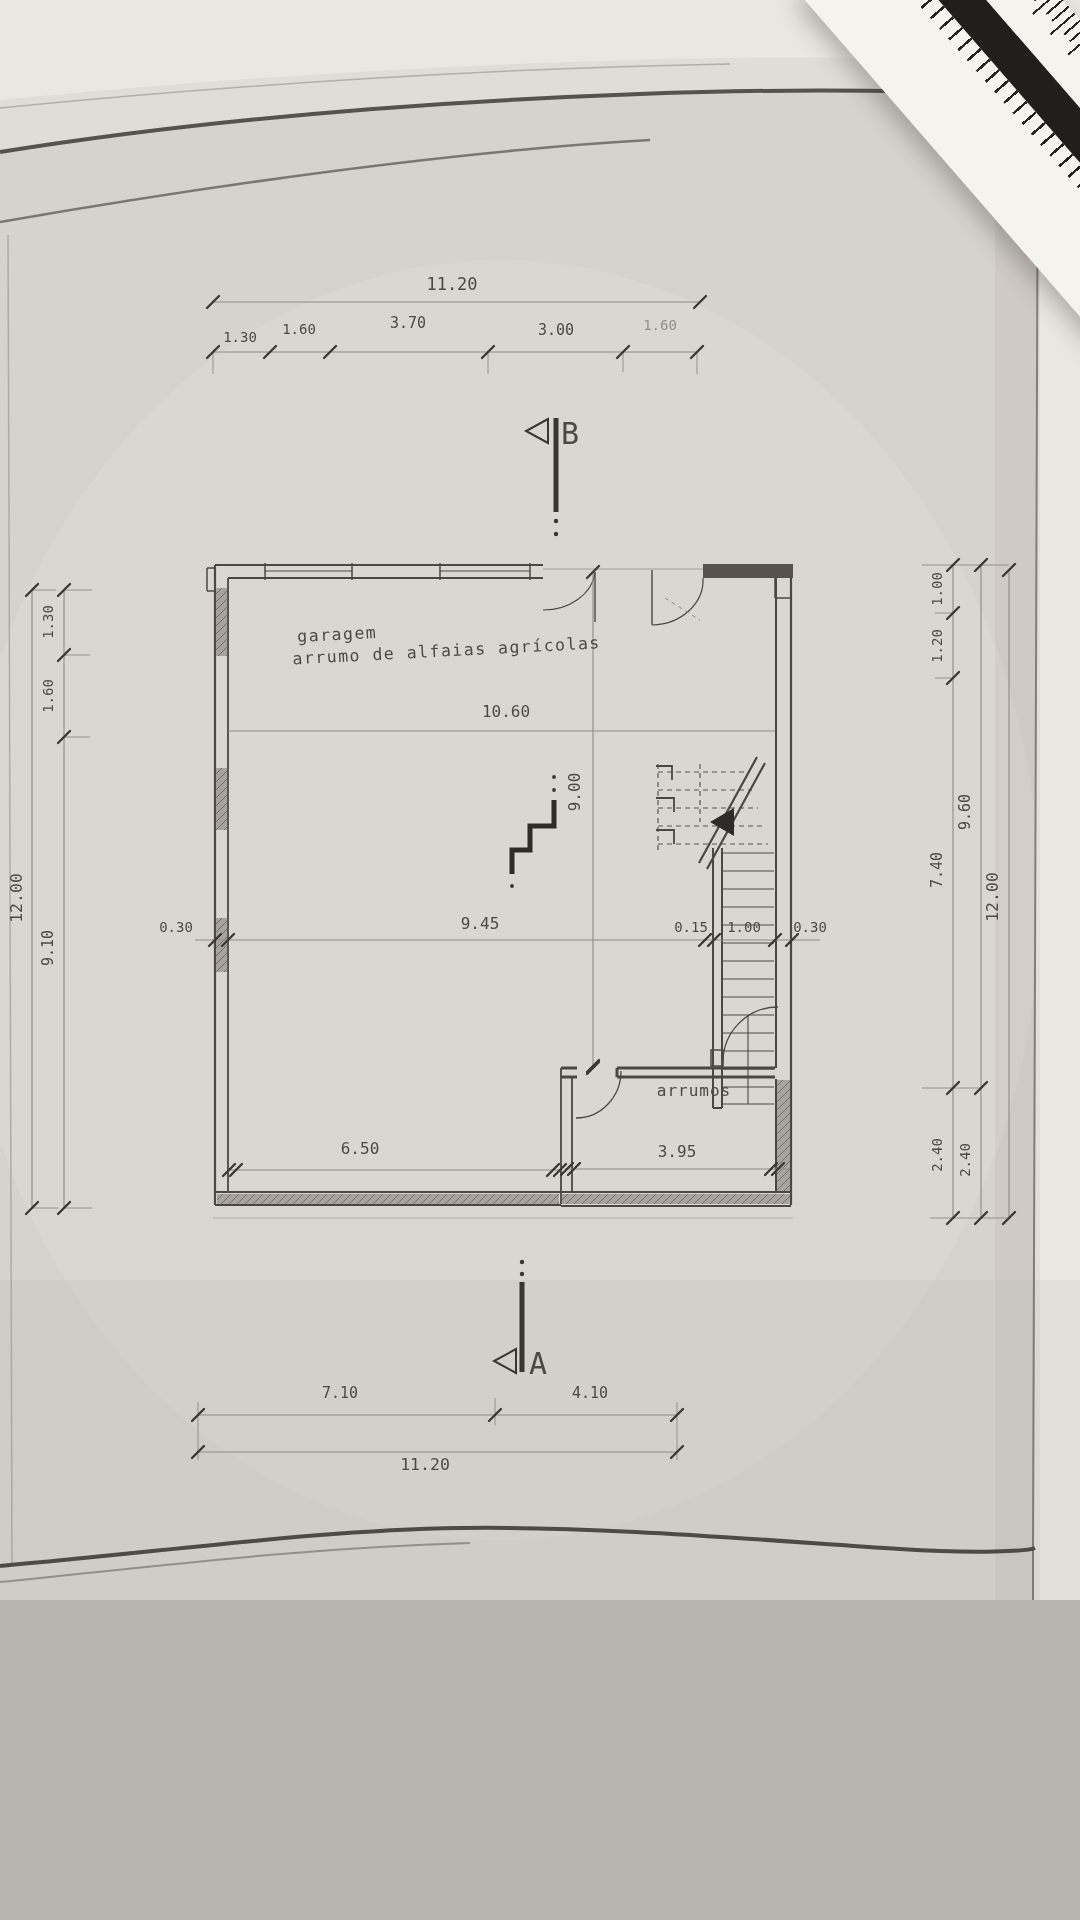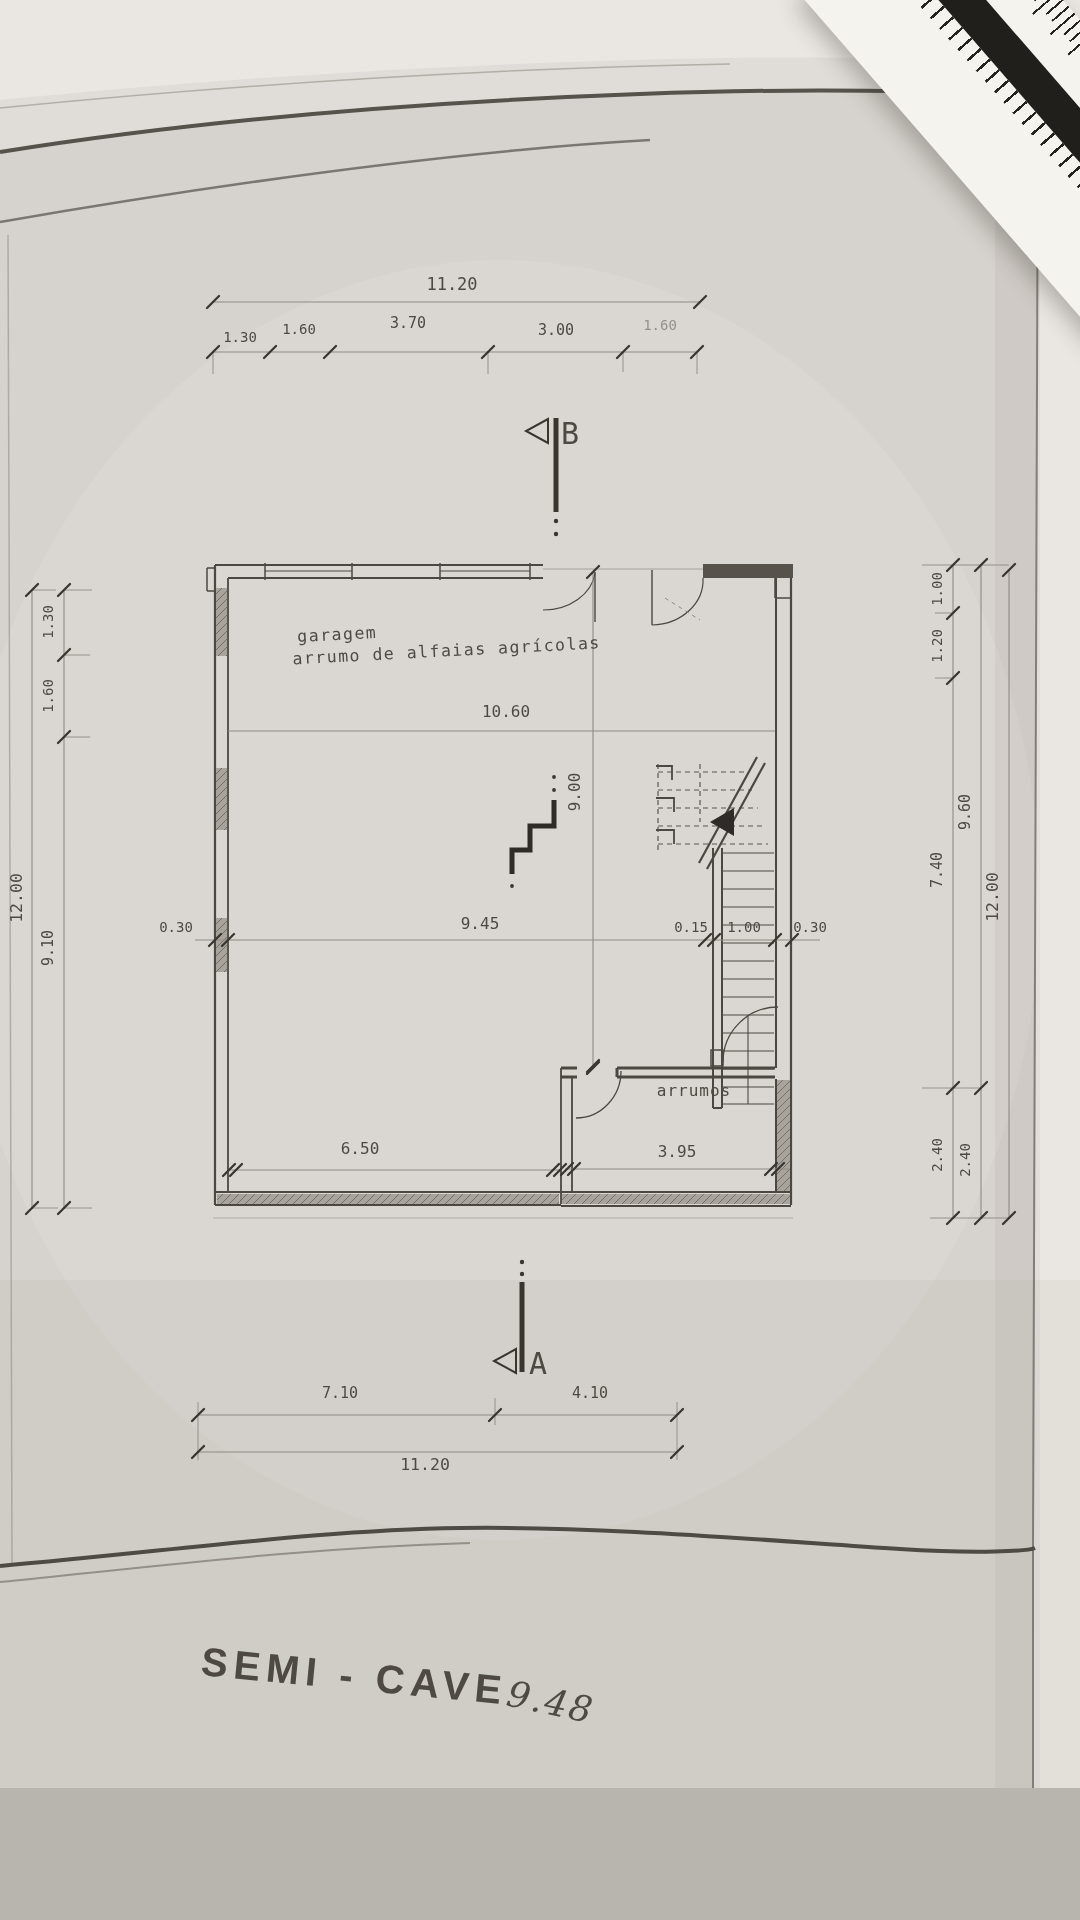--- a/index.html
+++ b/index.html
@@ -1,16 +1,16 @@
 <!DOCTYPE html>
 <html><head>
 <meta charset="utf-8">
 <style>
   html,body{margin:0;padding:0;background:#b8b4ae;}
-  #stage{position:relative;width:1080px;height:1788px;overflow:hidden;background:#eae7e2;
+  #stage{position:relative;width:1080px;height:1600px;overflow:hidden;background:#eae7e2;
          font-family:"DejaVu Sans Mono", monospace;}
   #scene-svg{position:absolute;left:0;top:0;}
   #ruler{position:absolute;left:950px;top:-130px;width:460px;height:195px;
          transform:rotate(49deg);transform-origin:0 0;background:#f5f3ee;
          box-shadow:0 10px 22px rgba(50,45,40,.3);}
   .ruler-ticks-top{position:absolute;top:0;left:0;right:0;height:22px;
      background:repeating-linear-gradient(90deg,#26241f 0 2px,rgba(0,0,0,0) 2px 9px);}
   .ruler-ticks-top2{position:absolute;top:22px;left:0;right:0;height:10px;
      background:repeating-linear-gradient(90deg,#26241f 0 2px,rgba(0,0,0,0) 2px 27px);}
   .ruler-band{position:absolute;top:58px;height:36px;left:0;right:0;background:#211f1b;}

